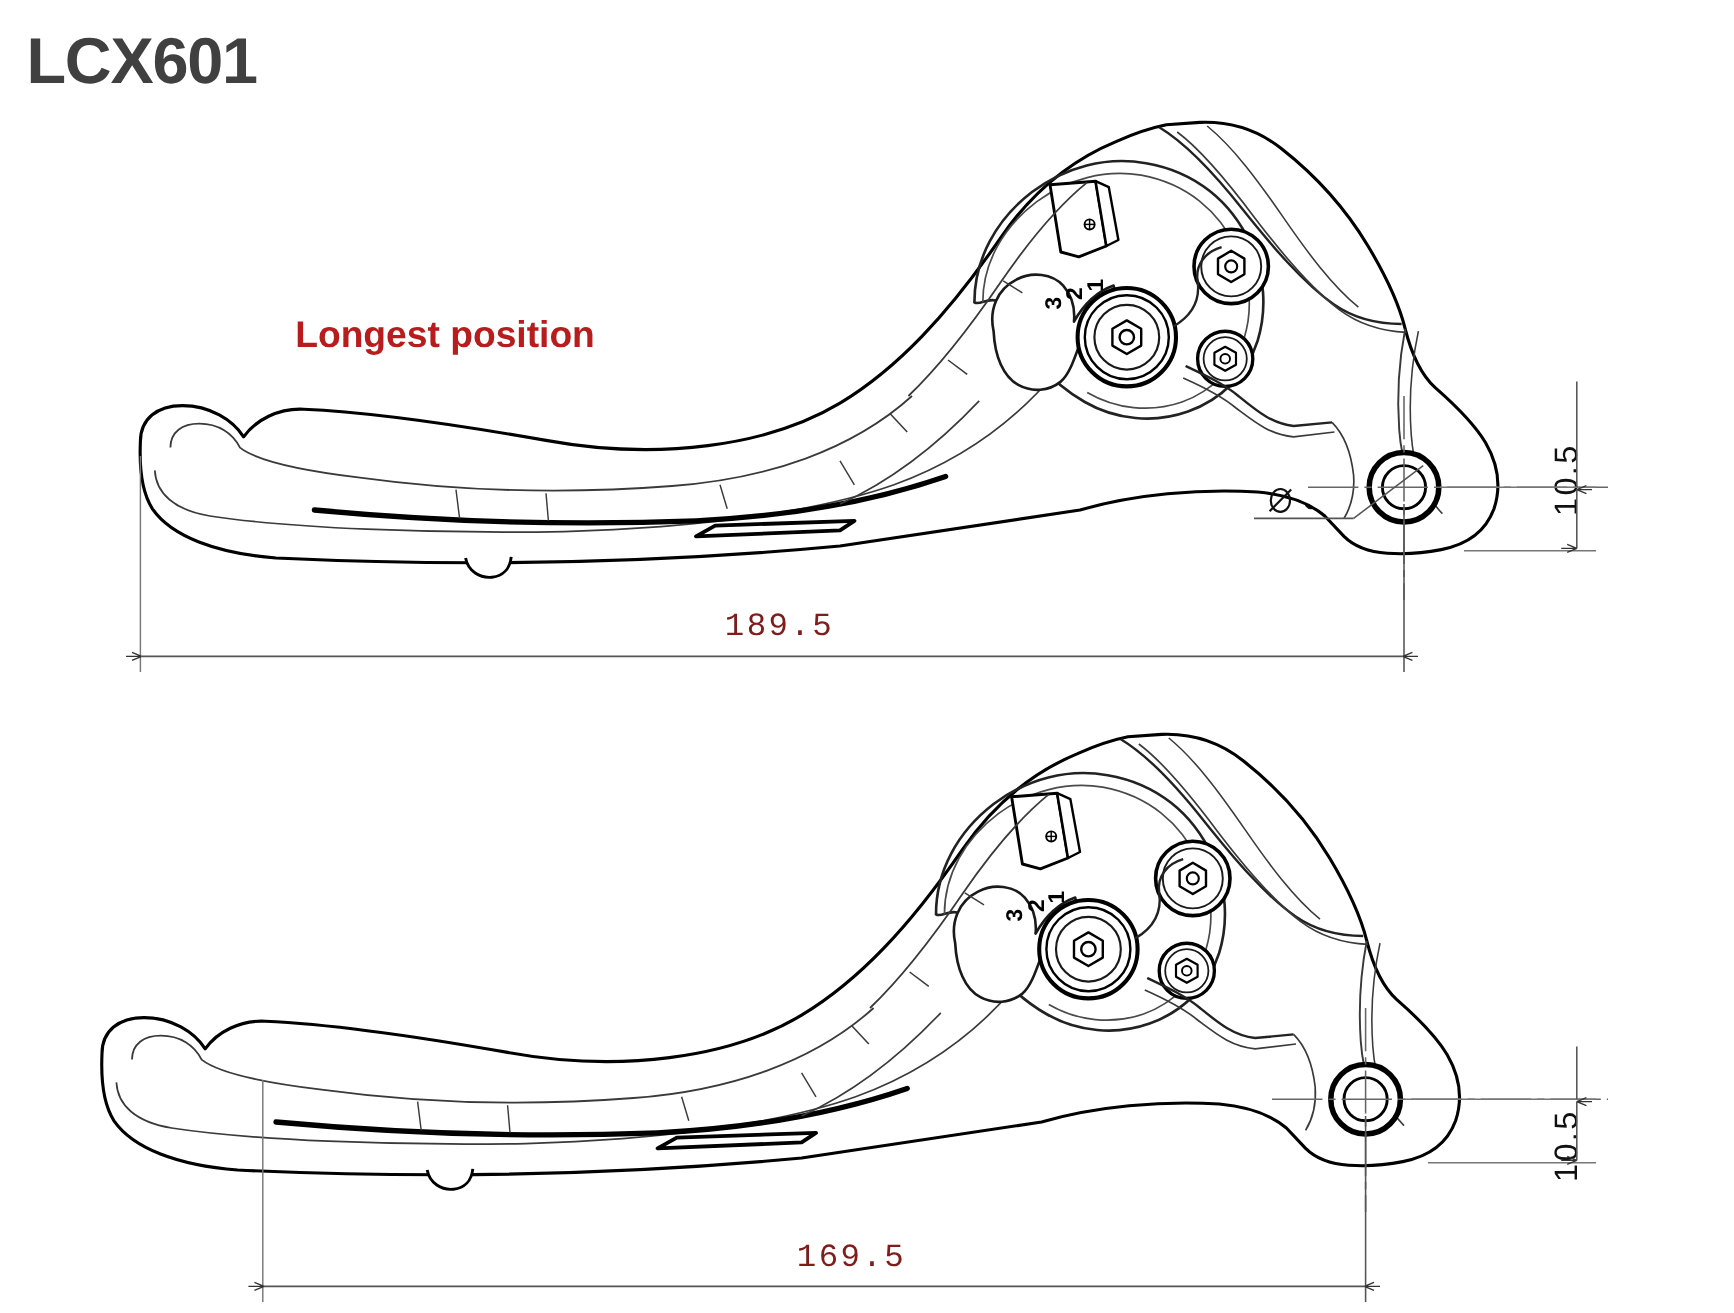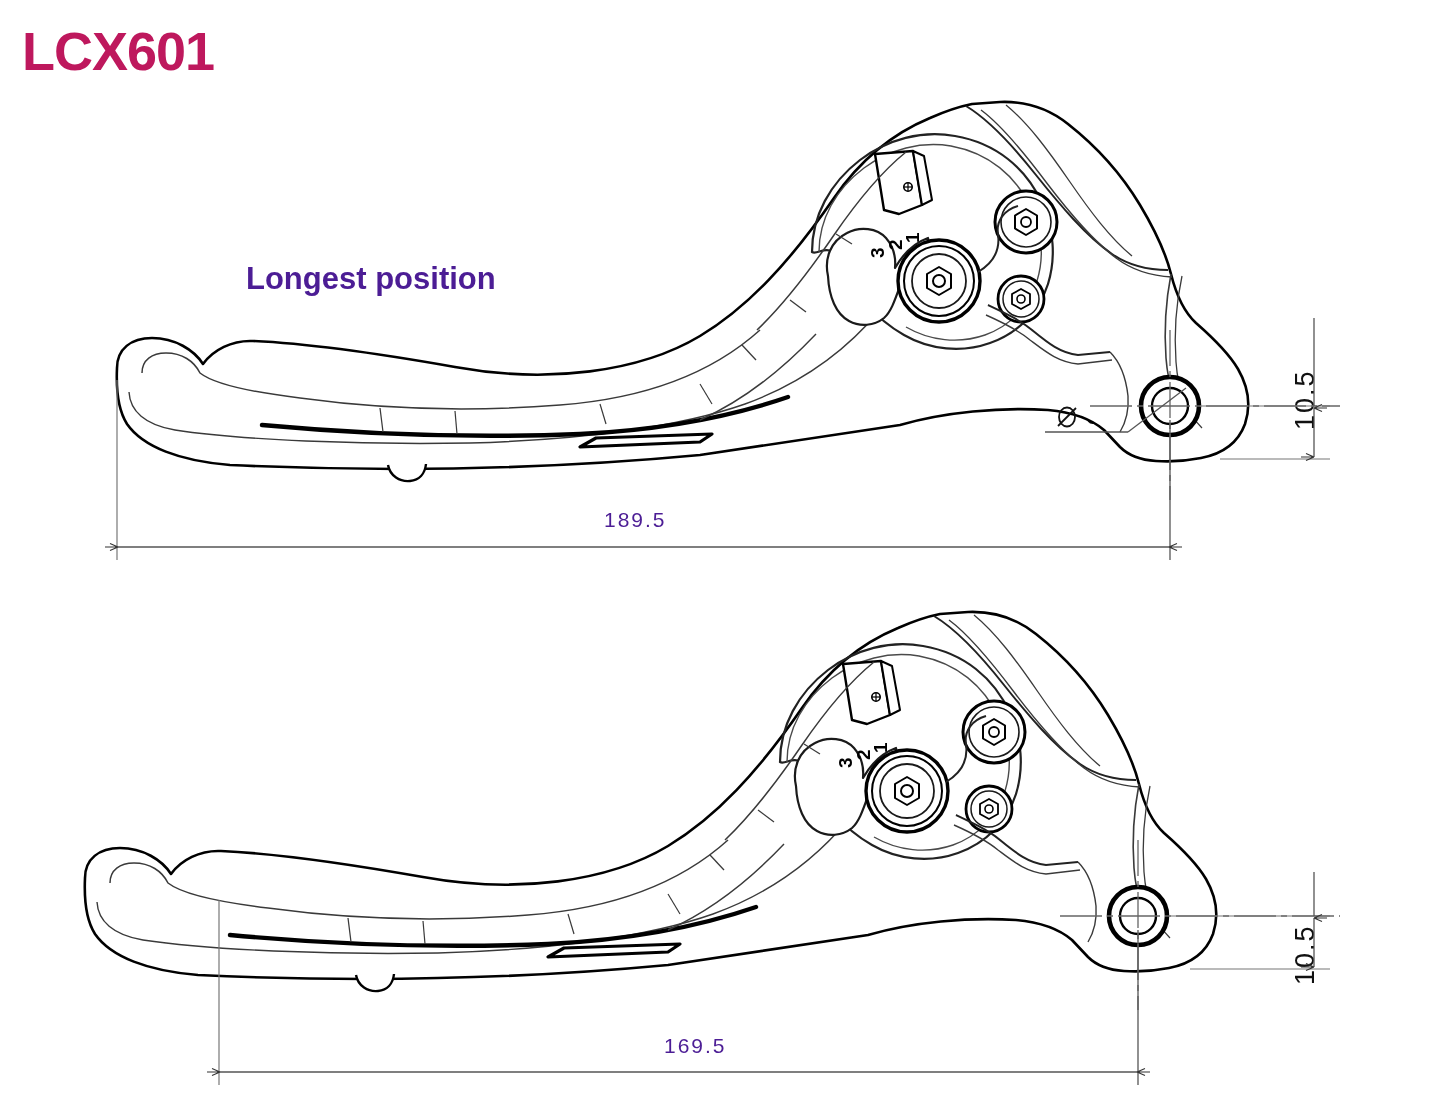--- a/index.html
+++ b/index.html
@@ -24,40 +24,40 @@
     width: 1445px;
     height: 1094px;
   }
   .part-title {
     position: absolute;
     left: 22px;
     top: 20px;
     font-size: 54px;
     font-weight: bold;
     letter-spacing: -1px;
-    color: #be185d;
+    color: #404040;
     font-family: "Liberation Sans", sans-serif;
     white-space: nowrap;
   }
   .pos-label {
     position: absolute;
     font-size: 31px;
     font-weight: bold;
-    color: #4c1d95;
+    color: #b91c1c;
     font-family: "Liberation Sans", sans-serif;
     white-space: nowrap;
   }
   #label-longest { left: 246px; top: 261px; }
   #label-shortest { left: 236px; top: 771px; }
 
   .dim-text {
     position: absolute;
-    font-size: 21px;
-    color: #4c1d95;
-    font-family: Liberation Sans, sans-serif;
+    font-size: 27px;
+    color: #7f1d1d;
+    font-family: Liberation Mono, monospace;
     letter-spacing: 2px;
     white-space: nowrap;
   }
   .dim-text-vert {
     position: absolute;
     font-size: 27px;
     color: #111111;
     font-family: "Liberation Sans", sans-serif;
     letter-spacing: 2px;
     white-space: nowrap;

